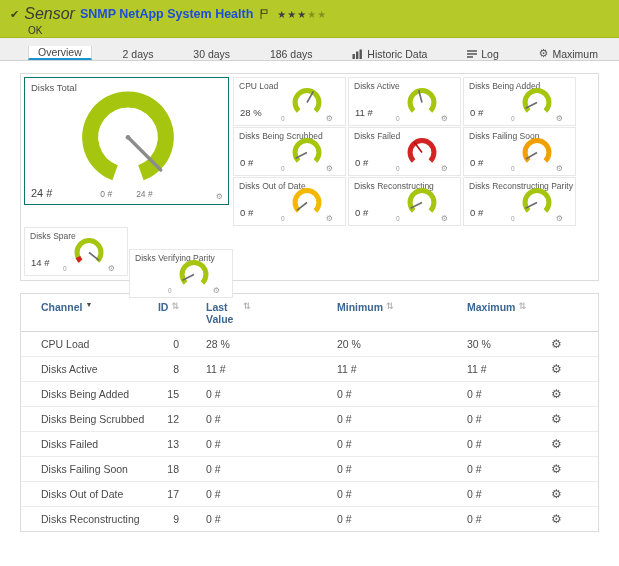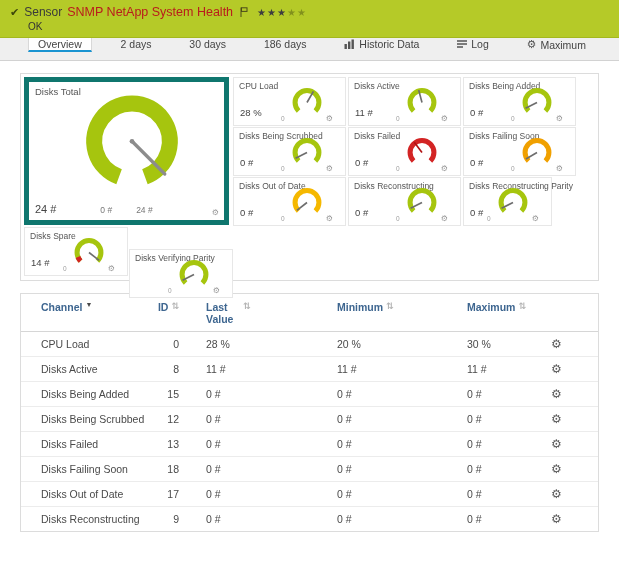--- a/index.html
+++ b/index.html
@@ -3,40 +3,40 @@
 <meta charset="utf-8">
 <style>
   *{box-sizing:border-box;margin:0;padding:0}
   html,body{width:619px;height:566px;overflow:hidden}
   body{background:#fff;font-family:"Liberation Sans","DejaVu Sans",sans-serif;font-size:11px;color:#444}
 
   
   .topbar{height:38px;background:#b5ca28;border-bottom:1px solid #a4b81e;padding:5px 10px 0 10px}
   .topbar-row1{display:flex;align-items:center;gap:5px}
   .check{color:#3d470b;font-weight:bold;font-size:11px}
-  .kind{font-size:12px;color:#3a3a3a}
-  .title{font-size:12.5px;font-weight:normal;color:#b91c1c}
+  .kind{font-style:italic;font-size:16px;color:#3a3a3a}
+  .title{font-size:12.5px;font-weight:bold;color:#1d4ed8}
   .flagwrap{display:flex;align-items:center;margin-left:2px}
   .stars{letter-spacing:1px;font-size:10px;cursor:pointer;margin-left:4px}
   .stars-filled{color:#3e3e3e}
   .stars-empty{color:rgba(0,0,0,.28)}
   .topbar-row2{margin:2px 0 0 18px;font-size:10px;font-weight:normal;color:#333}
 
   
-  .tabbar{height:23px;background:#efefef;border-bottom:1px solid #d2d2d2;display:flex;align-items:flex-start;justify-content:space-between;padding:0 24px 0 28px}
+  .tabbar{height:23px;background:#efefef;border-bottom:1px solid #d2d2d2;display:flex;align-items:flex-end;justify-content:space-between;padding:0 12px 0 28px}
   .tab{display:flex;align-items:center;gap:4px;padding:0 9px;font-size:10.5px;color:#444;cursor:pointer;white-space:nowrap}
   .tab.active{background:#fff;border-left:1px solid #d8d8d8;border-right:1px solid #d8d8d8;border-bottom:2px solid #1a94d1}
   .tab .gearglyph{font-size:11px;color:#555}
 
   
   .content{padding:12px 20px 0 20px}
   .panel{border:1px solid #dcdcdc;background:#fff}
   .gauges-panel{position:relative;height:208px;margin-bottom:12px}
 
-  .big-panel{position:absolute;left:3px;top:3px;width:205px;height:148px;border:5px solid #0f766e}
+  .big-panel{position:absolute;left:3px;top:3px;width:205px;height:128px;border:1px solid #0f766e}
   .bp-title{position:absolute;left:6px;top:4px;font-size:9.5px;color:#555}
   #main-gauge{position:absolute;left:44px;top:12px}
   .bp-scale{position:absolute;bottom:5px;left:0;width:100%;display:flex;justify-content:center;gap:24px;font-size:8.5px;color:#777}
   .bp-value{position:absolute;left:6px;bottom:5px;font-size:11px;color:#444}
   .mini-gear{color:#9b9b9b;font-size:8px;cursor:pointer}
   .big-panel .mini-gear{position:absolute;right:5px;bottom:3px}
 
   .sg{position:absolute;height:49px;border:1px solid #e7e7e7;background:#fff}
   .sg-title{position:absolute;left:5px;top:3px;font-size:8.5px;color:#555;white-space:nowrap;overflow:hidden;max-width:106px}
   .sg-value{position:absolute;left:6px;bottom:7px;font-size:9.5px;color:#444}
@@ -220,21 +220,21 @@
         <div class="sg-value">0 #</div>
         <svg class="sg-svg" width="44" height="33" viewBox="0 0 44 36">
             <path d="M 12.81 27.19 A 13 13 0 1 1 31.19 27.19" stroke="#a6c50e" stroke-width="5.5" fill="none"></path>
             <line x1="22" y1="18" x2="9.53" y2="24.36" stroke="#6d6d6d" stroke-width="1.8"></line>
           </svg>
         <div class="sg-foot">
           <span class="sg-min">0</span>
           <span class="mini-gear">⚙</span>
         </div>
       </div>
-        <div class="sg" style="left: 442px; top: 103px; width: 89px;">
+        <div class="sg" style="left: 442px; top: 103px; width: 113px;">
         <div class="sg-title">Disks Reconstructing Parity</div>
         <div class="sg-value">0 #</div>
         <svg class="sg-svg" width="44" height="33" viewBox="0 0 44 36">
             <path d="M 12.81 27.19 A 13 13 0 1 1 31.19 27.19" stroke="#a6c50e" stroke-width="5.5" fill="none"></path>
             <line x1="22" y1="18" x2="9.53" y2="24.36" stroke="#6d6d6d" stroke-width="1.8"></line>
           </svg>
         <div class="sg-foot">
           <span class="sg-min">0</span>
           <span class="mini-gear">⚙</span>
         </div>

